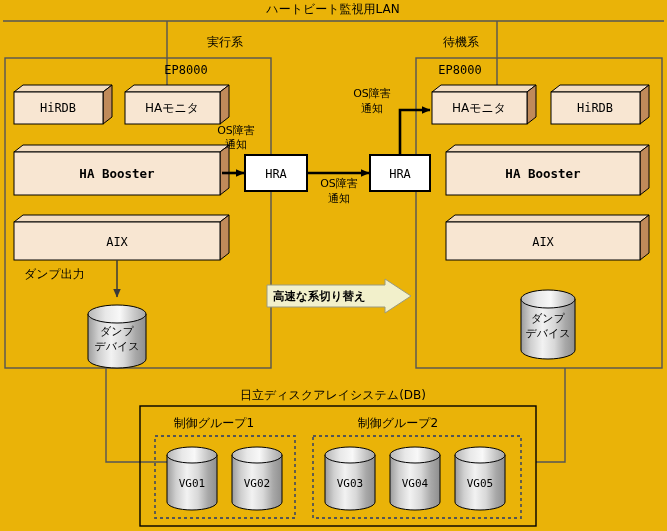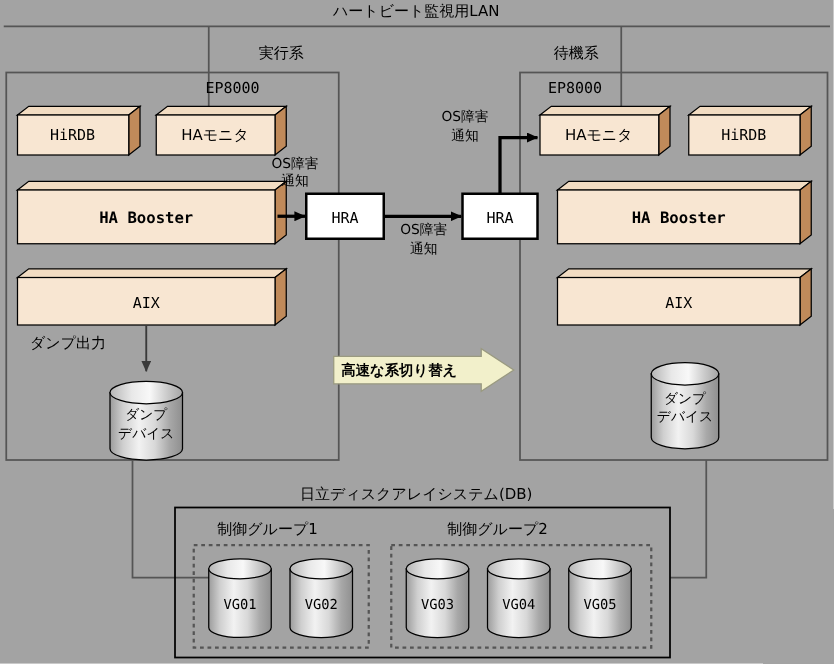--- a/index.html
+++ b/index.html
@@ -8,21 +8,21 @@
     padding: 0;
     background: #ffffff;
   }
   body {
     font-family: "DejaVu Sans", "Liberation Sans", sans-serif;
   }
   #diagram-root {
     position: relative;
     width: 667px;
     height: 531px;
-    background: #a3a3a3;
+    background: #eab308;
     overflow: hidden;
   }
   #diagram-root svg {
     position: absolute;
     left: 0;
     top: 0;
   }
   .lbl {
     font-family: "DejaVu Sans", "Liberation Sans", sans-serif;
     font-size: 12px;

